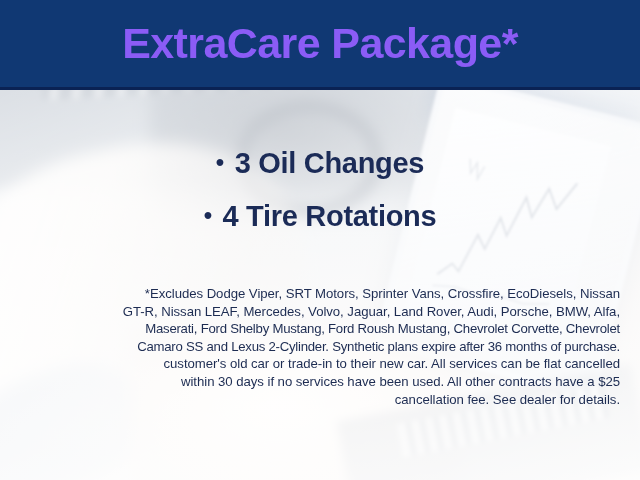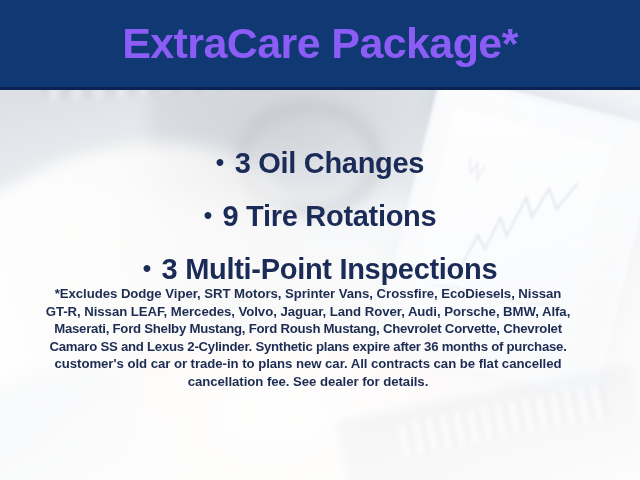--- a/index.html
+++ b/index.html
@@ -194,27 +194,27 @@
   }
   #benefits .dot {
     font-size: 24px;
     vertical-align: 3px;
     margin-right: 3px;
   }
 
   
   #fine-print {
     position: absolute;
-    left: 20px; top: 285px;
+    left: 44px; top: 285px;
     width: 576px;
     z-index: 4;
-    text-align: center;
+    text-align: right;
     color: #1d2c52;
     font-size: 13.2px;
-    font-weight: bold;
+    font-weight: normal;
     line-height: 17.6px;
     letter-spacing: -0.05px;
   }
   #fine-print .fp-line {
     display: block;
     white-space: nowrap;
   }
   #fine-print .fp-line.tight {
     letter-spacing: -0.25px;
   }
@@ -250,30 +250,27 @@
   </div>
   <div id="banner-title">ExtraCare Package*</div>
 
   <div id="benefits">
     <div class="benefit">
       <span class="dot">•</span>
       <span>3 Oil Changes</span>
     </div>
     <div class="benefit">
       <span class="dot">•</span>
-      <span>9 Tire Rotations</span>
-    </div>
-    <div class="benefit">
-      <span class="dot">•</span>
-      <span>3 Multi-Point Inspections</span>
+      <span>4 Tire Rotations</span>
     </div>
   </div>
 
   <div id="fine-print">
     <span class="fp-line">*Excludes Dodge Viper, SRT Motors, Sprinter Vans, Crossfire, EcoDiesels, Nissan</span>
     <span class="fp-line">GT-R, Nissan LEAF, Mercedes, Volvo, Jaguar, Land Rover, Audi, Porsche, BMW, Alfa,</span>
     <span class="fp-line tight">Maserati, Ford Shelby Mustang, Ford Roush Mustang, Chevrolet Corvette, Chevrolet</span>
     <span class="fp-line tight">Camaro SS and Lexus 2-Cylinder. Synthetic plans expire after 36 months of purchase.</span>
-    <span class="fp-line">customer's old car or trade-in to plans new car. All contracts can be flat cancelled</span>
+    <span class="fp-line">customer's old car or trade-in to their new car. All services can be flat cancelled</span>
+    <span class="fp-line">within 30 days if no services have been used. All other contracts have a $25</span>
     <span class="fp-line">cancellation fee. See dealer for details.</span>
   </div>
 
 </div>
 
 </body></html>

